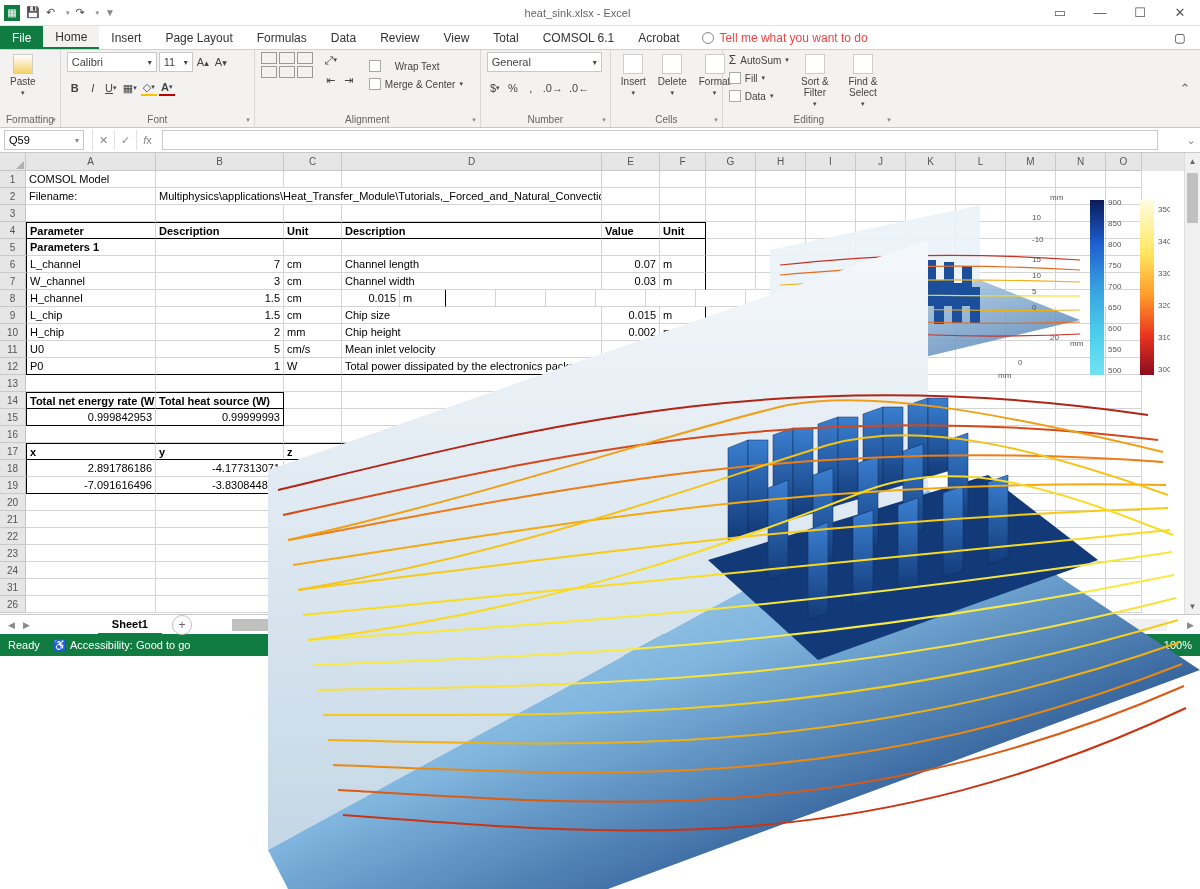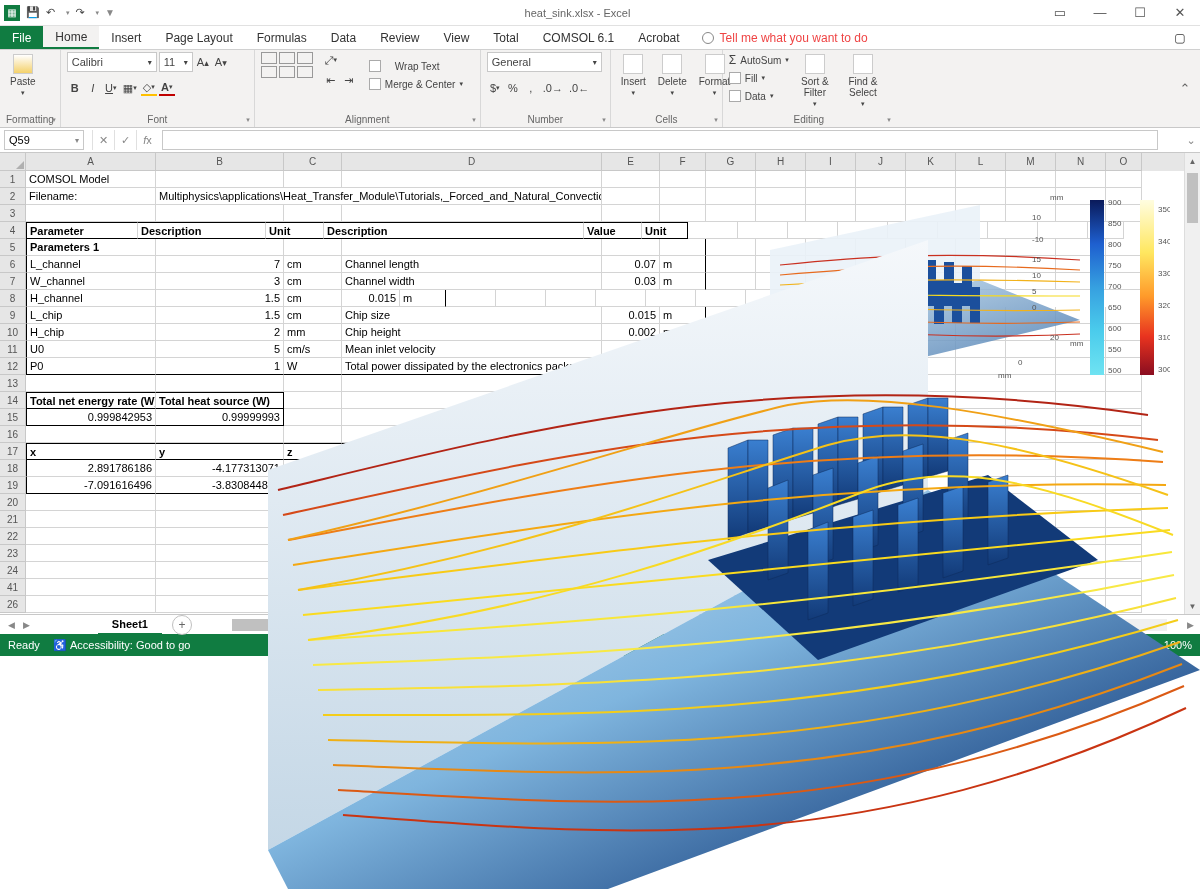--- a/index.html
+++ b/index.html
@@ -374,21 +374,21 @@
           <div class="cell" style="width: 50px;"></div>
           <div class="cell" style="width: 50px;"></div>
           <div class="cell" style="width: 50px;"></div>
           <div class="cell" style="width: 50px;"></div>
           <div class="cell" style="width: 50px;"></div>
           <div class="cell" style="width: 50px;"></div>
           <div class="cell" style="width: 36px;"></div>
         </div>
         <div class="row">
           <div class="rh">4</div>
-          <div class="cell b bt bl bb" style="width: 112px;">Parameter</div>
+          <div class="cell b bt bl bb" style="width: 130px;">Parameter</div>
           <div class="cell b bt bb" style="width: 128px;">Description</div>
           <div class="cell b bt bb" style="width: 58px;">Unit</div>
           <div class="cell b bt bb" style="width: 260px;">Description</div>
           <div class="cell b bt bb" style="width: 58px;">Value</div>
           <div class="cell b bt br bb" style="width: 46px;">Unit</div>
           <div class="cell" style="width: 50px;"></div>
           <div class="cell" style="width: 50px;"></div>
           <div class="cell" style="width: 50px;"></div>
           <div class="cell" style="width: 50px;"></div>
           <div class="cell" style="width: 50px;"></div>
@@ -750,21 +750,21 @@
           <div class="cell" style="width: 50px;"></div>
           <div class="cell" style="width: 50px;"></div>
           <div class="cell" style="width: 50px;"></div>
           <div class="cell" style="width: 50px;"></div>
           <div class="cell" style="width: 50px;"></div>
           <div class="cell" style="width: 50px;"></div>
           <div class="cell" style="width: 50px;"></div>
           <div class="cell" style="width: 36px;"></div>
         </div>
         <div class="row">
-          <div class="rh">41</div>
+          <div class="rh">31</div>
           <div class="cell" style="width: 130px;"></div>
           <div class="cell" style="width: 128px;"></div>
           <div class="cell" style="width: 58px;"></div>
           <div class="cell" style="width: 260px;"></div>
           <div class="cell" style="width: 58px;"></div>
           <div class="cell" style="width: 46px;"></div>
           <div class="cell" style="width: 50px;"></div>
           <div class="cell" style="width: 50px;"></div>
           <div class="cell" style="width: 50px;"></div>
           <div class="cell" style="width: 50px;"></div>

